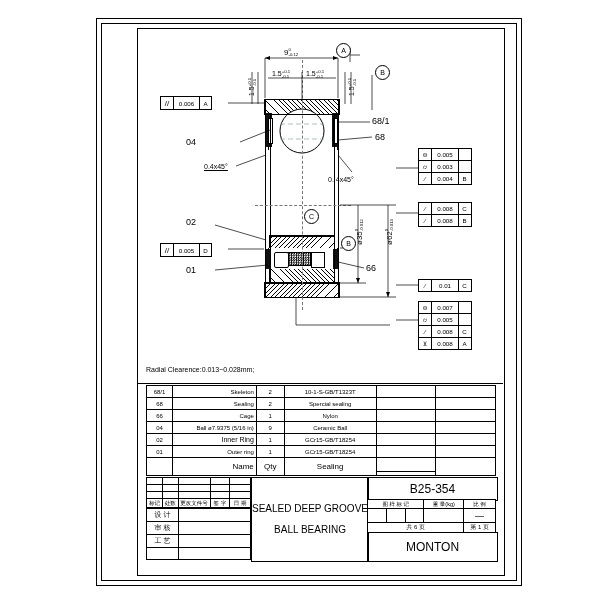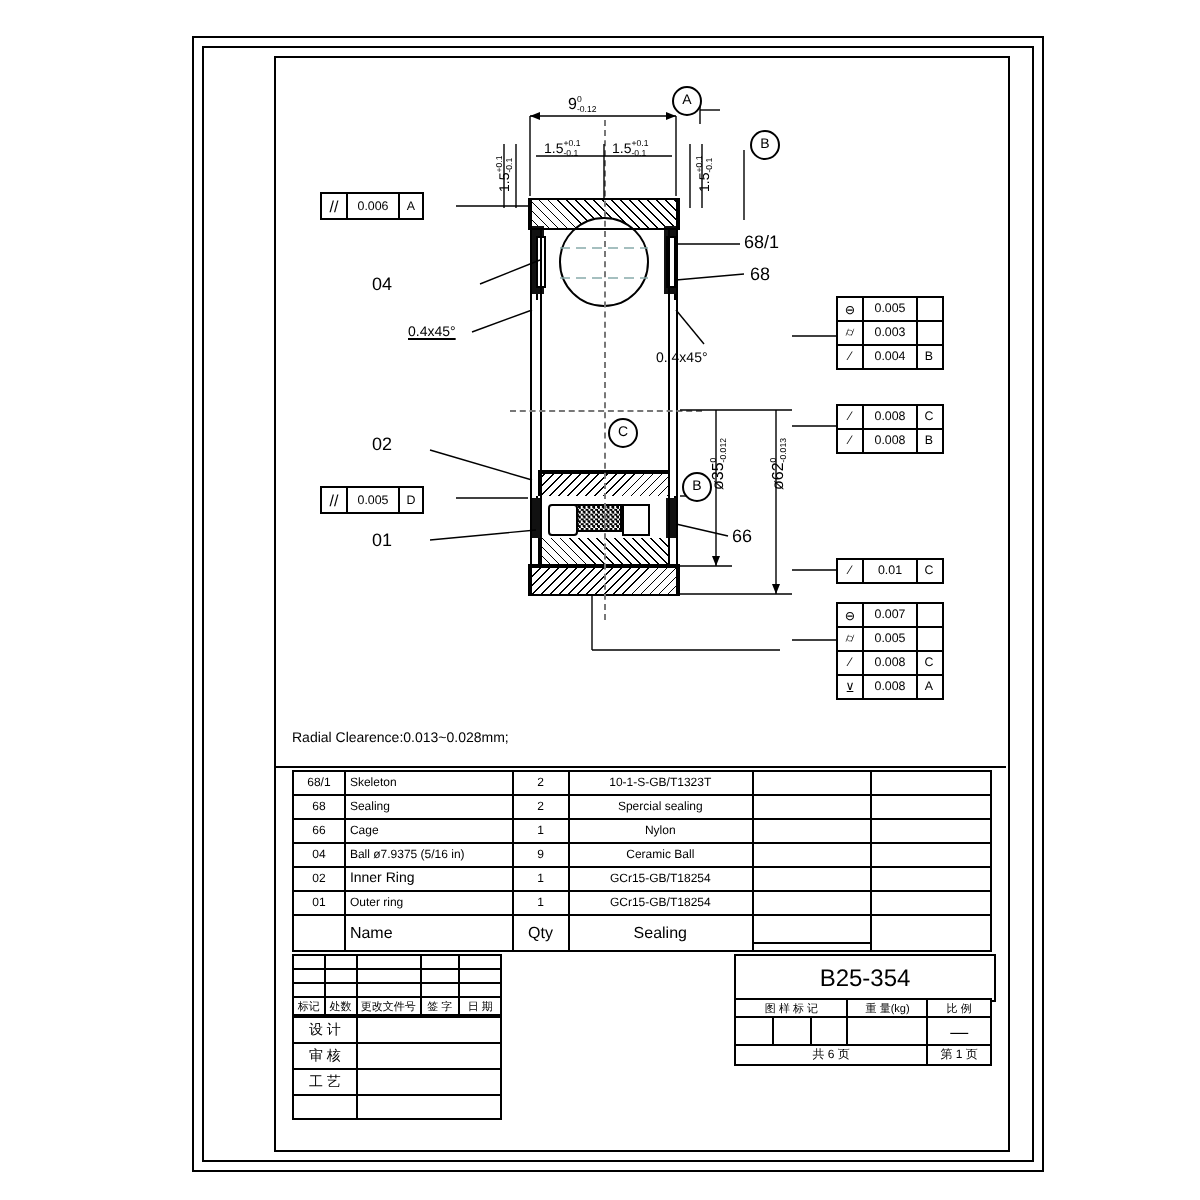--- a/index.html
+++ b/index.html
@@ -41,21 +41,21 @@
   .fcfrow div:last-child{border-right:none;}
   
   .bub{border:1px solid #000;border-radius:50%;width:13px;height:13px;
        display:flex;align-items:center;justify-content:center;font-size:7px;
        background:#fff;}
   
   table{border-collapse:collapse;position:absolute;background:#fff;}
   table td{border:1px solid #000;font-size:6px;padding:0 2px;height:12px;
            box-sizing:border-box;overflow:hidden;white-space:nowrap;}
   .c{text-align:center;}
-  .l{text-align:left;}
+  .l{text-align:right;}
   .hatch{background:
       repeating-linear-gradient(45deg,#000 0 0.6px,transparent 0.6px 3.2px);}
   .hatch-r{background:
       repeating-linear-gradient(-45deg,#000 0 0.6px,transparent 0.6px 3.2px);}
   .dots{background:
       repeating-conic-gradient(#000 0% 25%, #fff 0% 50%) 0 0/2.4px 2.4px;}
   .solidblk{background:#111;}
   .wht{background:#fff;}
   svg{position:absolute;left:0;top:0;overflow:visible;}
 </style>
@@ -406,20 +406,26 @@
       <td class="c" style="height:13px;font-size:7px;">工  艺</td>
       <td style="height:13px;"></td>
     </tr>
     <tr>
       <td style="height:12px;"></td>
       <td style="height:12px;"></td>
     </tr>
   </tbody>
     </table>
 
+  <div class="abs" style="left:251px;top:477px;width:116px;height:83px;border:1px solid #000;
+              display:flex;flex-direction:column;align-items:center;
+              justify-content:center;gap:11px;">
+    <div class="t10">SEALED DEEP GROOVE</div>
+    <div class="t10">BALL BEARING</div>
+  </div>
 
   <div class="abs" style="left:367px;top:477px;width:129px;height:22px;border:1px solid #000;
               display:flex;align-items:center;justify-content:center;">
     <div class="t12">B25-354</div>
   </div>
 
   <table style="left:367px;top:499px;width:129px;">
     <tbody>
         <tr>
       <td class="c" style="width:57px;height:9px;font-size:5.5px;padding:0;">图  样  标  记</td>
@@ -437,14 +443,18 @@
       <td style="height:14px;"></td>
       <td class="c" style="height:14px;font-size:9px;">—</td>
     </tr>
     <tr>
       <td class="c" colspan="2" style="height:10px;font-size:6px;">共  6  页</td>
       <td class="c" style="height:10px;font-size:6px;">第  1  页</td>
     </tr>
   </tbody>
     </table>
 
+  <div class="abs" style="left:367px;top:532px;width:129px;height:28px;border:1px solid #000;
+              display:flex;align-items:center;justify-content:center;">
+    <div class="t12">MONTON</div>
+  </div>
 
 </div>
 
 </body></html>

